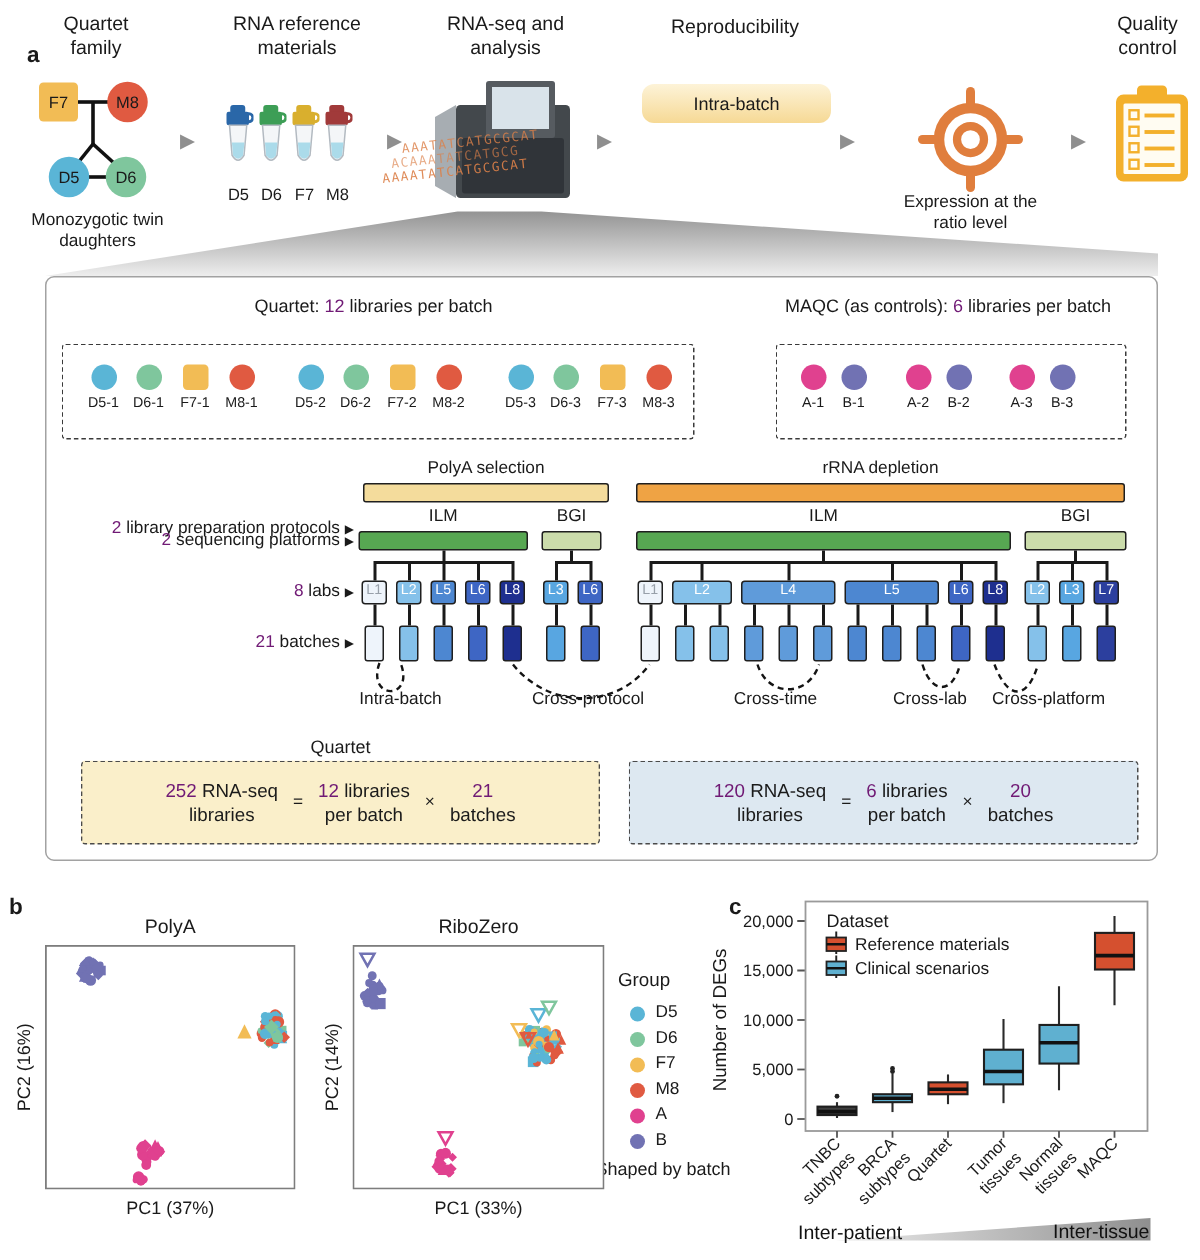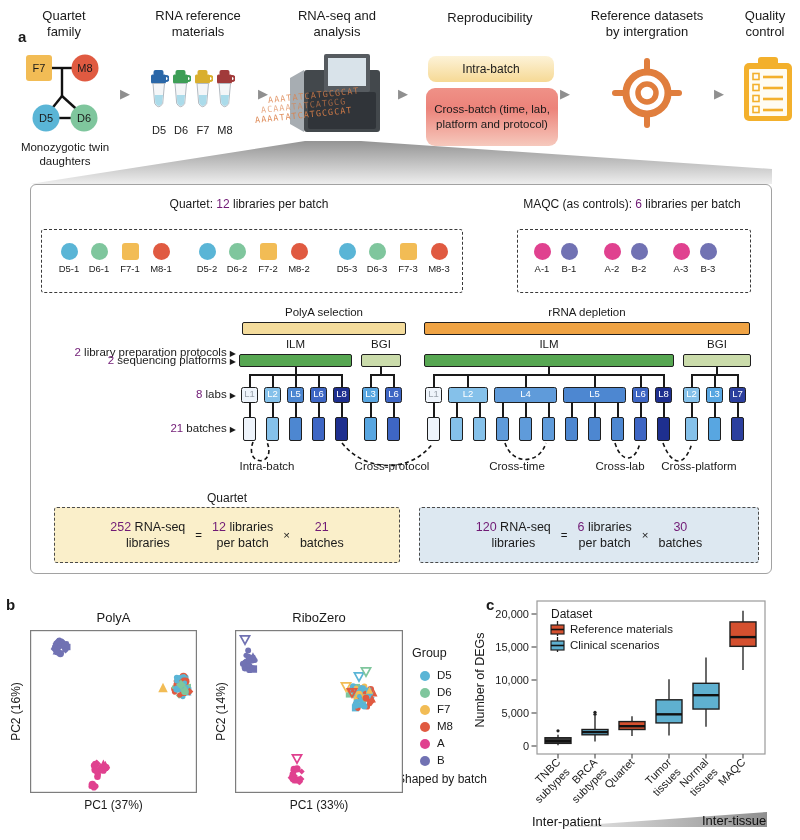--- a/index.html
+++ b/index.html
@@ -18,21 +18,20 @@
 </head>
 <body>
 
 <div id="cv">
 
   <div class="abs pl" style="left:18px;top:28px">a</div>
   <div class="abs ttl" style="left:28px;top:8px;width:72px">Quartet family</div>
   <div class="abs ttl" style="left:147px;top:8px;width:102px">RNA reference materials</div>
   <div class="abs ttl" style="left:292px;top:8px;width:90px">RNA-seq and analysis</div>
   <div class="abs ttl" style="left:424px;top:10px;width:132px">Reproducibility</div>
-  <div class="abs ttl" style="left:582px;top:8px;width:130px">Reference datasets by intergration</div>
   <div class="abs ttl" style="left:735px;top:8px;width:60px">Quality control</div>
 
   <div class="abs arr" style="left:120px;top:86px">▶</div>
   <div class="abs arr" style="left:258px;top:86px">▶</div>
   <div class="abs arr" style="left:398px;top:86px">▶</div>
   <div class="abs arr" style="left:560px;top:86px">▶</div>
   <div class="abs arr" style="left:714px;top:86px">▶</div>
 
   <svg class="abs" style="left:28px;top:136px" width="746" height="50">
     <defs>
@@ -51,30 +50,30 @@
     <rect x="46" y="6" width="46" height="38" rx="2" fill="#565b60"></rect>
     <rect x="50" y="10" width="38" height="28" fill="#d9e3ea"></rect>
   </svg>
   <div class="abs seq" style="left:268px;top:95px;opacity:.8">AAATATCATGCGCAT</div>
   <div class="abs seq" style="left:261px;top:105px;opacity:.65">ACAAATATCATGCG</div>
   <div class="abs seq" style="left:255px;top:115px;opacity:.9">AAAATATCATGCGCAT</div>
 
   <div class="abs ttl" style="left:0px;top:140px;width:130px;font-size:11.5px">Monozygotic twin daughters</div>
 
   <div class="abs" style="left:428px;top:56px;width:126px;height:26px;border-radius:8px;background:linear-gradient(180deg,#fdf3d8,#f6d995);font-size:12px;text-align:center;line-height:26px">Intra-batch</div>
-  <div class="abs" style="left:426px;top:88px;width:132px;height:58px;border-radius:9px;background:linear-gradient(180deg,#ef9187 0%,#ec837a 35%,#f6c9bd 100%);font-size:11.5px;text-align:center;line-height:1.3;display:flex;align-items:center;justify-content:center;padding:2px;box-sizing:border-box">Cross-batch (time, lab, platform and protocol)</div>
 
   <svg class="abs" style="left:612px;top:58px" width="70" height="70" viewBox="0 0 70 70">
     <circle cx="35" cy="35" r="21" fill="none" stroke="#e07e3d" stroke-width="7"></circle>
     <circle cx="35" cy="35" r="9" fill="none" stroke="#e07e3d" stroke-width="5.5"></circle>
     <line x1="35" y1="3" x2="35" y2="11" stroke="#e07e3d" stroke-width="6" stroke-linecap="round"></line>
     <line x1="35" y1="59" x2="35" y2="67" stroke="#e07e3d" stroke-width="6" stroke-linecap="round"></line>
     <line x1="3" y1="35" x2="11" y2="35" stroke="#e07e3d" stroke-width="6" stroke-linecap="round"></line>
     <line x1="59" y1="35" x2="67" y2="35" stroke="#e07e3d" stroke-width="6" stroke-linecap="round"></line>
   </svg>
+  <div class="abs ttl" style="left:592px;top:128px;width:110px;font-size:11.5px">Expression at the ratio level</div>
 
   <svg class="abs" style="left:742px;top:56px" width="52" height="68" viewBox="0 0 52 68">
     <rect x="16" y="1" width="20" height="11" rx="3" fill="#f3b02c"></rect>
     <rect x="2" y="7" width="48" height="58" rx="5" fill="#f3b02c"></rect>
     <rect x="7" y="13" width="38" height="47" rx="1" fill="#fffcf2"></rect>
     <g stroke="#f3b02c">
       <rect x="11" y="17.5" width="6" height="6" fill="none" stroke-width="1.6"></rect>
       <line x1="21" y1="21" x2="41" y2="21" stroke-width="2.6"></line>
       <rect x="11" y="28.5" width="6" height="6" fill="none" stroke-width="1.6"></rect>
       <line x1="21" y1="32" x2="41" y2="32" stroke-width="2.6"></line>
@@ -259,21 +258,21 @@
           <div><span class="red">120</span> RNA-seq</div>
           <div>libraries</div>
         </div>
         <div style="font-size: 11.5px;">=</div>
         <div>
           <div><span class="red">6</span> libraries</div>
           <div>per batch</div>
         </div>
         <div style="font-size: 11.5px;">×</div>
         <div>
-          <div><span class="red">30</span></div>
+          <div><span class="red">20</span></div>
           <div>batches</div>
         </div>
       </div>
     </div>
 
   <div class="abs pl" style="left:6px;top:596px">b</div>
   <div class="abs ttl" style="left:30px;top:610px;width:167px">PolyA</div>
   <div class="abs ttl" style="left:235px;top:610px;width:168px">RiboZero</div>
   <div class="abs ttl" style="left:30px;top:798px;width:167px;font-size:12px">PC1 (37%)</div>
   <div class="abs ttl" style="left:235px;top:798px;width:168px;font-size:12px">PC1 (33%)</div>

